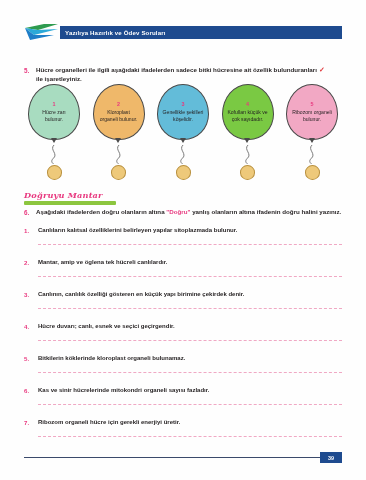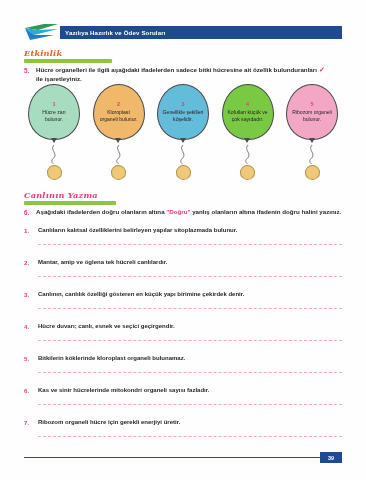--- a/index.html
+++ b/index.html
@@ -251,24 +251,20 @@
         <polygon points="1,5 20,1 34,1 14,7" fill="#2e9b4f"></polygon>
         <polygon points="1,5 14,7 34,6 10,12" fill="#2ba9d8"></polygon>
         <polygon points="1,5 10,12 30,12 6,17" fill="#1e7ec8"></polygon>
       </svg>
     </div>
     <div class="header-bar">
       <span class="header-title">Yazılıya Hazırlık ve Ödev Soruları</span>
     </div>
   </div>
 
-  <div class="section" style="top:48px;">
-    <div class="section-label etkinlik">Etkinlik</div>
-    <div class="section-rule"></div>
-  </div>
 
   <div class="section" style="top:66px;">
     <div class="q">
       <span class="q-num">5.</span>
       <span class="q-text">
         <span>Hücre organelleri ile ilgili aşağıdaki ifadelerden sadece bitki hücresine ait özellik bulunduranları</span><span class="check">✓</span><br>
         <span>ile işaretleyiniz.</span>
       </span>
     </div>
   </div>
@@ -326,21 +322,21 @@
       </div>
       <svg class="string" viewBox="0 0 14 20">
         <path d="M7 0 C 2 5, 12 9, 6 14 C 3 17, 6 19, 7 20" stroke="#777" fill="none" stroke-width="1"></path>
       </svg>
       <div class="weight"></div>
     </div>
 
   </div>
 
   <div class="section" style="top:190px;">
-    <div class="section-label dogru">Canlının Yazma</div>
+    <div class="section-label dogru">Doğruyu Mantar</div>
     <div class="section-rule wide"></div>
   </div>
 
   <div class="section" style="top:208px;">
     <div class="q">
       <span class="q-num">6.</span>
       <span class="q-text"><span>Aşağıdaki ifadelerden doğru olanların altına </span><span style="color:#e8387f;">"Doğru"</span><span> yanlış olanların altına ifadenin doğru halini yazınız.</span></span>
     </div>
   </div>
 

